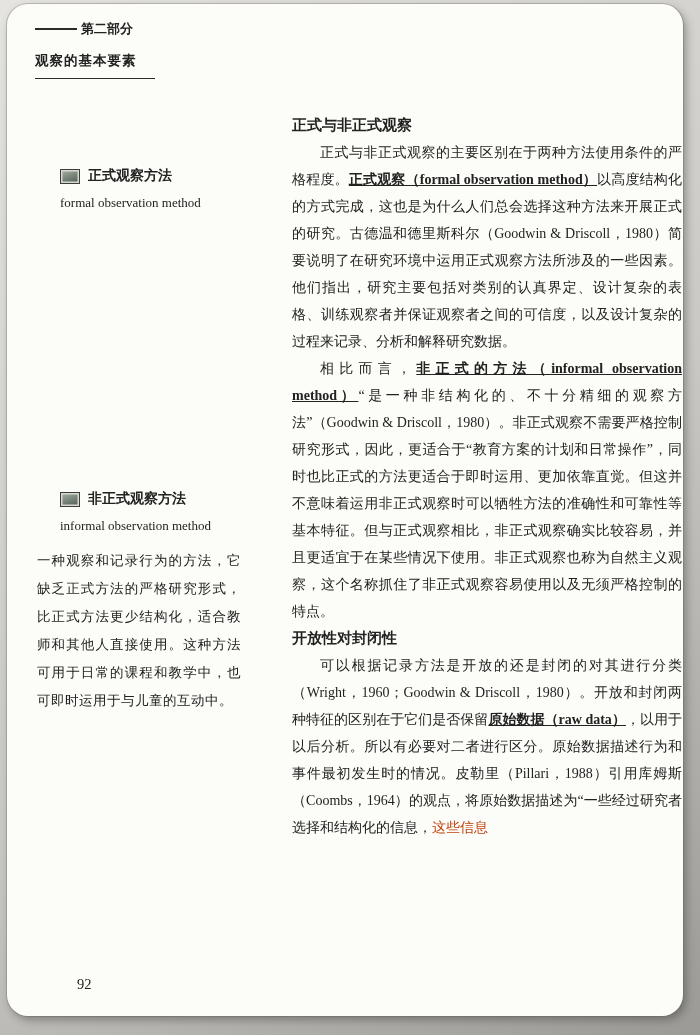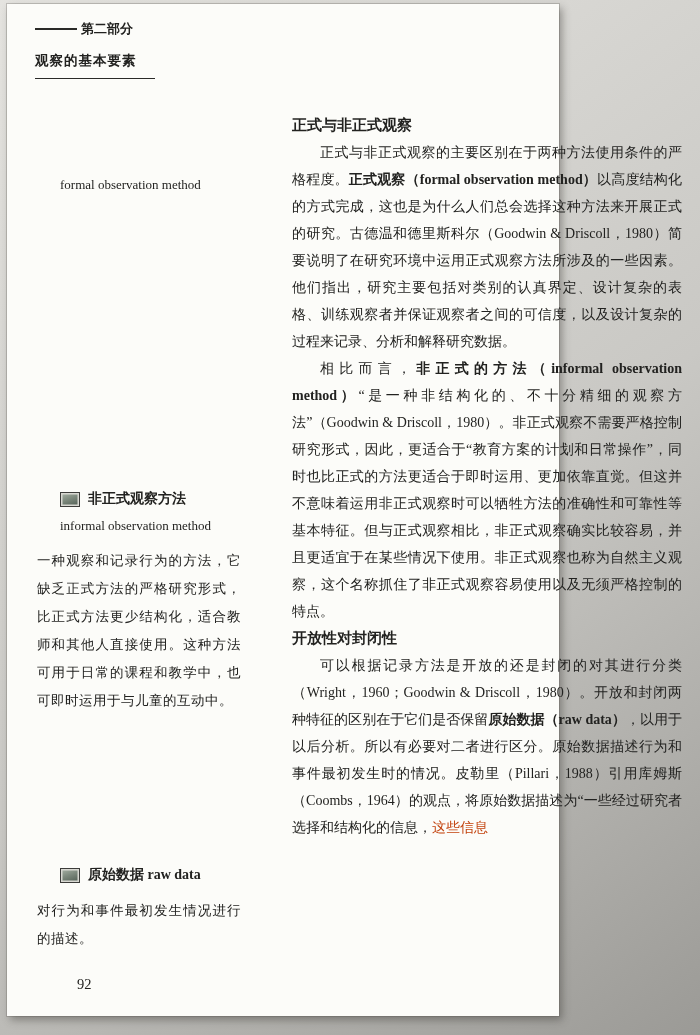--- a/index.html
+++ b/index.html
@@ -11,23 +11,24 @@
   .scan {
     position: relative;
     width: 700px;
     height: 1035px;
     overflow: hidden;
     background: linear-gradient(145deg, #e5e4e0 0%, #c9c8c4 55%, #9b9a96 100%);
   }
   .page {
     position: absolute;
     left: 7px; top: 4px;
-    width: 552px; height: 1012px;
+    width: 676px; height: 1012px;
     background: #fcfcf9;
     box-shadow: 3px 4px 8px rgba(60,58,54,.45), 0 0 0 1px rgba(120,118,112,.35);
+    border-radius: 21px;
   }
   
   .header {
     position: absolute;
     left: 28px; top: 16px;
     width: 120px;
     padding-bottom: 8px;
     border-bottom: 1.5px solid #2a2a28;
   }
   .header-row1 {
@@ -73,21 +74,21 @@
   .main {
     position: absolute;
     left: 285px; top: 108px;
     width: 390px;
     font-size: 14px;
     line-height: 27px;
     text-align: justify;
   }
   .m-heading { font-weight: bold; font-size: 15px; }
   .m-para { margin: 0; text-indent: 2em; }
-  .bold { font-weight: bold; }
+  .bold { font-weight: bold; text-decoration: underline; }
   .faded { color: #c2410c; }
   .page-num {
     position: absolute;
     left: 70px; top: 972px;
     font-size: 14.5px;
   }
 </style>
 </head>
 <body>
 
@@ -96,39 +97,36 @@
 
     <div class="header">
       <div class="header-row1">
         <span class="header-rule"></span>
         <span>第二部分</span>
       </div>
       <div class="header-row2">观察的基本要素</div>
     </div>
 
     <div class="glossary g1">
+      <div class="g-head">
+        <span class="g-icon"></span>
+        <span>正式观察方法</span>
+      </div>
       <div class="g-en">formal observation method</div>
     </div>
 
     <div class="glossary g2">
       <div class="g-head">
         <span class="g-icon"></span>
         <span>非正式观察方法</span>
       </div>
       <div class="g-en">informal observation method</div>
       <div class="g-def">一种观察和记录行为的方法，它缺乏正式方法的严格研究形式，比正式方法更少结构化，适合教师和其他人直接使用。这种方法可用于日常的课程和教学中，也可即时运用于与儿童的互动中。</div>
     </div>
 
-    <div class="glossary g3">
-      <div class="g-head">
-        <span class="g-icon"></span>
-        <span>原始数据 raw data</span>
-      </div>
-      <div class="g-def">对行为和事件最初发生情况进行的描述。</div>
-    </div>
 
     <div class="main">
         <div class="m-heading">正式与非正式观察</div>
         <p class="m-para"><span>正式与非正式观察的主要区别在于两种方法使用条件的严格程度。</span><span class="bold">正式观察（formal observation method）</span><span>以高度结构化的方式完成，这也是为什么人们总会选择这种方法来开展正式的研究。古德温和德里斯科尔（Goodwin &amp; Driscoll，1980）简要说明了在研究环境中运用正式观察方法所涉及的一些因素。他们指出，研究主要包括对类别的认真界定、设计复杂的表格、训练观察者并保证观察者之间的可信度，以及设计复杂的过程来记录、分析和解释研究数据。</span></p>
         <p class="m-para"><span>相比而言，</span><span class="bold">非正式的方法（informal observation method）</span><span>“是一种非结构化的、不十分精细的观察方法”（Goodwin &amp; Driscoll，1980）。非正式观察不需要严格控制研究形式，因此，更适合于“教育方案的计划和日常操作”，同时也比正式的方法更适合于即时运用、更加依靠直觉。但这并不意味着运用非正式观察时可以牺牲方法的准确性和可靠性等基本特征。但与正式观察相比，非正式观察确实比较容易，并且更适宜于在某些情况下使用。非正式观察也称为自然主义观察，这个名称抓住了非正式观察容易使用以及无须严格控制的特点。</span></p>
         <div class="m-heading">开放性对封闭性</div>
         <p class="m-para"><span>可以根据记录方法是开放的还是封闭的对其进行分类（Wright，1960；Goodwin &amp; Driscoll，1980）。开放和封闭两种特征的区别在于它们是否保留</span><span class="bold">原始数据（raw data）</span><span>，以用于以后分析。所以有必要对二者进行区分。原始数据描述行为和事件最初发生时的情况。皮勒里（Pillari，1988）引用库姆斯（Coombs，1964）的观点，将原始数据描述为“一些经过研究者选择和结构化的信息，</span><span class="faded">这些信息</span></p>
       </div>
 
     <div class="page-num">92</div>

